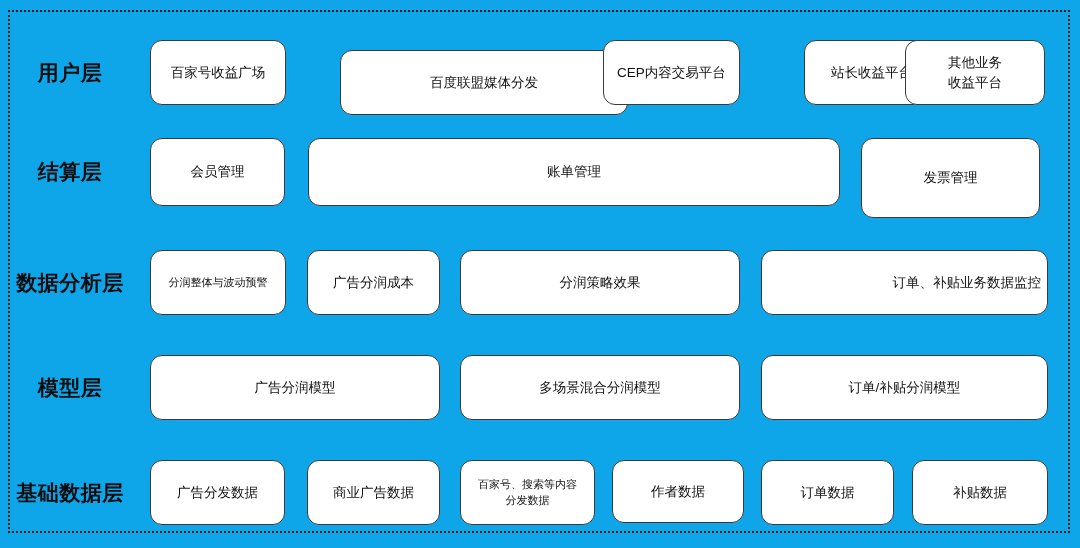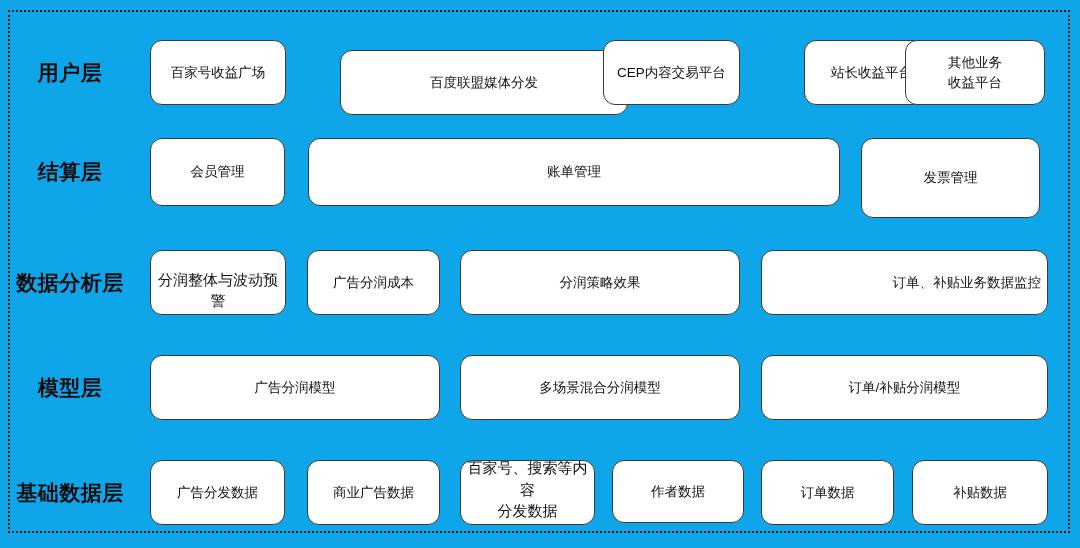--- a/index.html
+++ b/index.html
@@ -64,21 +64,21 @@
     text-align: center;
     font-size: 13.5px;
     line-height: 1.45;
     color: #111111;
     padding: 2px 6px;
   }
   .node .node-label {
     display: block;
     white-space: pre-line;
   }
-  .node.sm { font-size: 15px; align-items: flex-end; }
+  .node.sm { font-size: 11px; }
 </style>
 </head>
 <body>
 
 <div id="canvas">
 
   <div id="frame"></div>
 
   <div class="layer-row" style="top:30px; height:86px;">
     <div class="layer-label">用户层</div>

